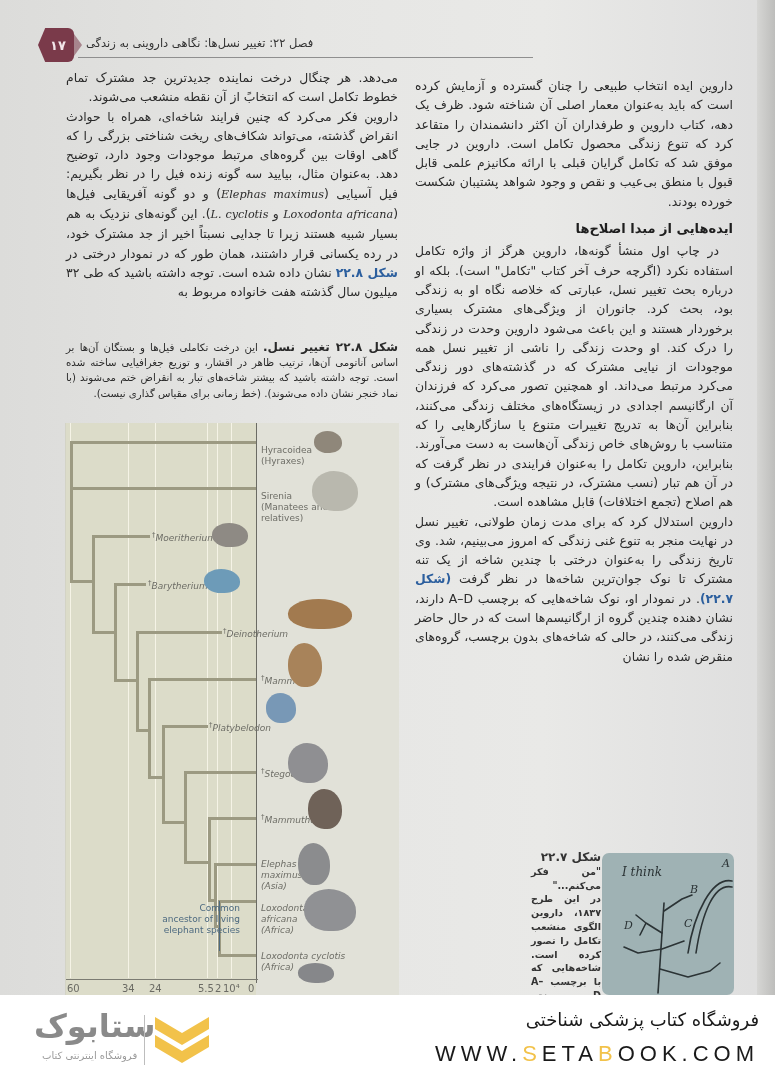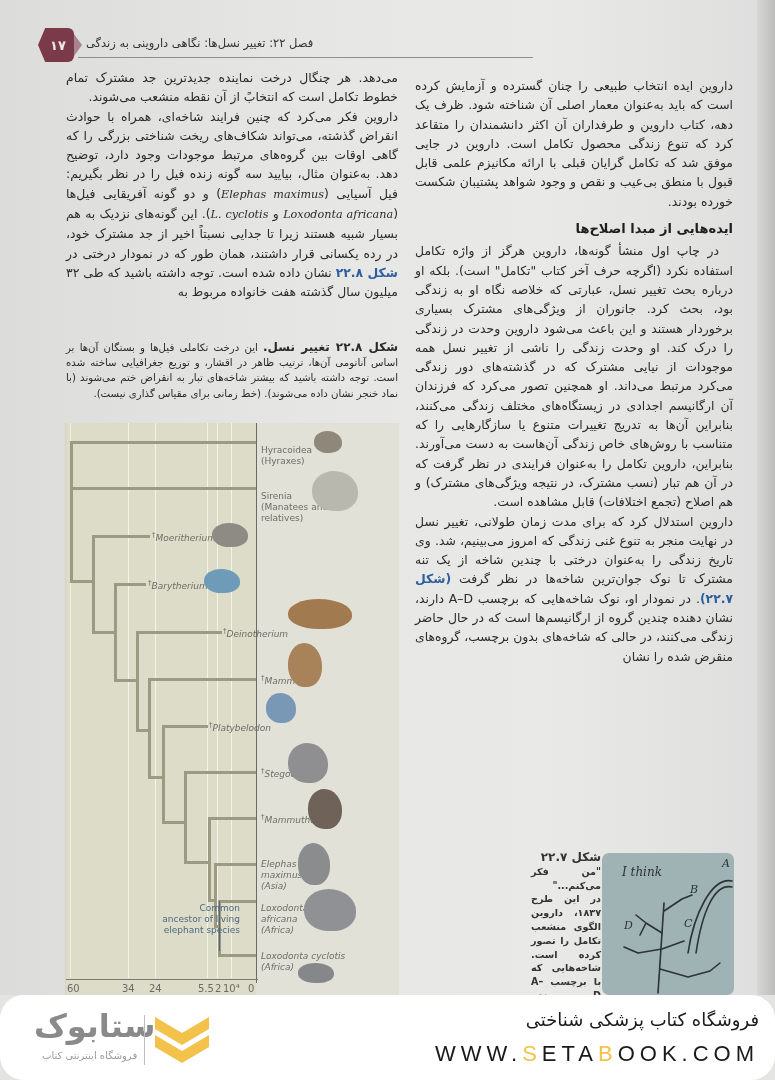--- a/index.html
+++ b/index.html
@@ -76,21 +76,21 @@
     font-size: 9.6px; line-height: 13.8px; font-weight: bold; text-align: justify; text-align-last: right; color: #333;
   }
   .cap7 .t1 { font-size: 12px; }
   .sketch {
     position: absolute; left: 602px; top: 853px; width: 132px; height: 142px;
     background: #9fb2b4; border-radius: 7px; overflow: hidden; text-align: center;
   }
   .sketch-title { position: absolute; left: 20px; top: 12px; font-family: "DejaVu Serif", serif; font-style: italic; font-size: 12px; color: #2b3335; }
 
   
-  .footer { position: absolute; left: 0; top: 995px; width: 775px; height: 85px; background: #ffffff; border-radius: 24px; }
+  .footer { position: absolute; left: 0; top: 995px; width: 775px; height: 85px; background: #ffffff; }
   .ft-fa { position: absolute; right: 16px; top: 14px; font-size: 18px; color: #1a1a1a; direction: rtl; }
   .ft-url { position: absolute; right: 16px; top: 46px; font-size: 22px; letter-spacing: 5px; color: #1a1a1a; font-family: "Liberation Sans", sans-serif; }
   .ft-url .y { color: #f2c24a; }
   .logo-chev { position: absolute; left: 153px; top: 18px; width: 58px; height: 52px; }
   .logo-sep { position: absolute; left: 144px; top: 20px; width: 1px; height: 50px; background: #bdbdbd; }
   .logo-word { position: absolute; left: 34px; top: 12px; font-size: 32px; font-weight: bold; color: #8a8a8a; letter-spacing: -1px; }
   .logo-sub { position: absolute; left: 42px; top: 55px; font-size: 10px; color: #9a9a9a; direction: rtl; }
 </style>
 </head>
 <body>

